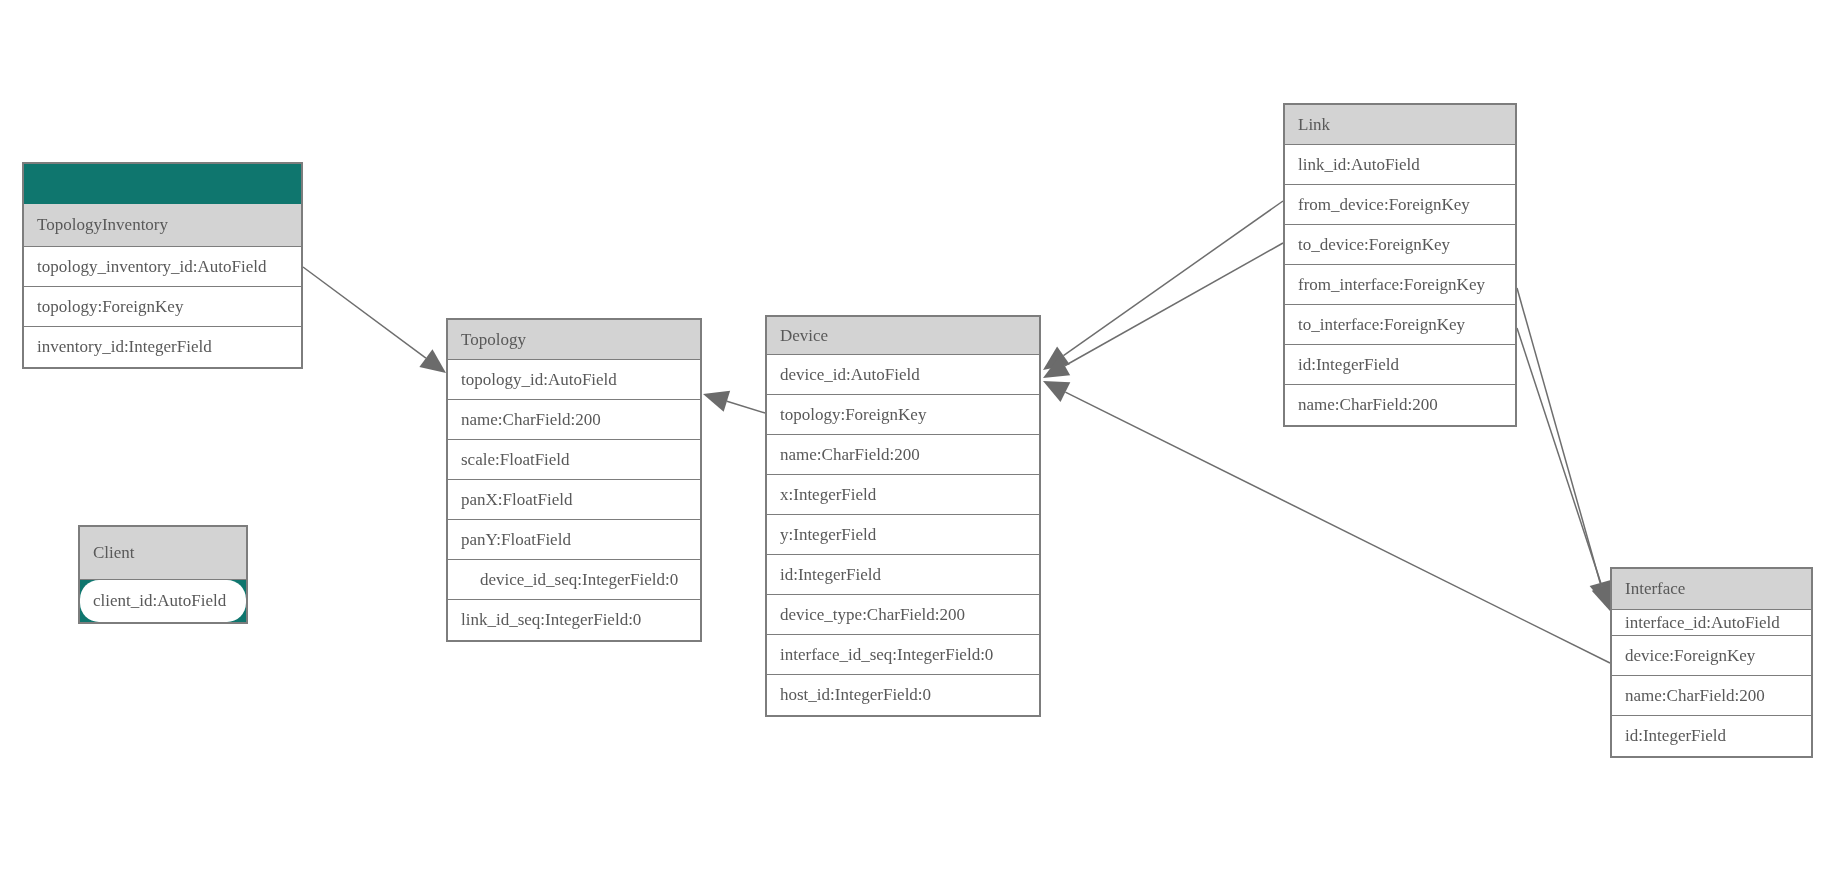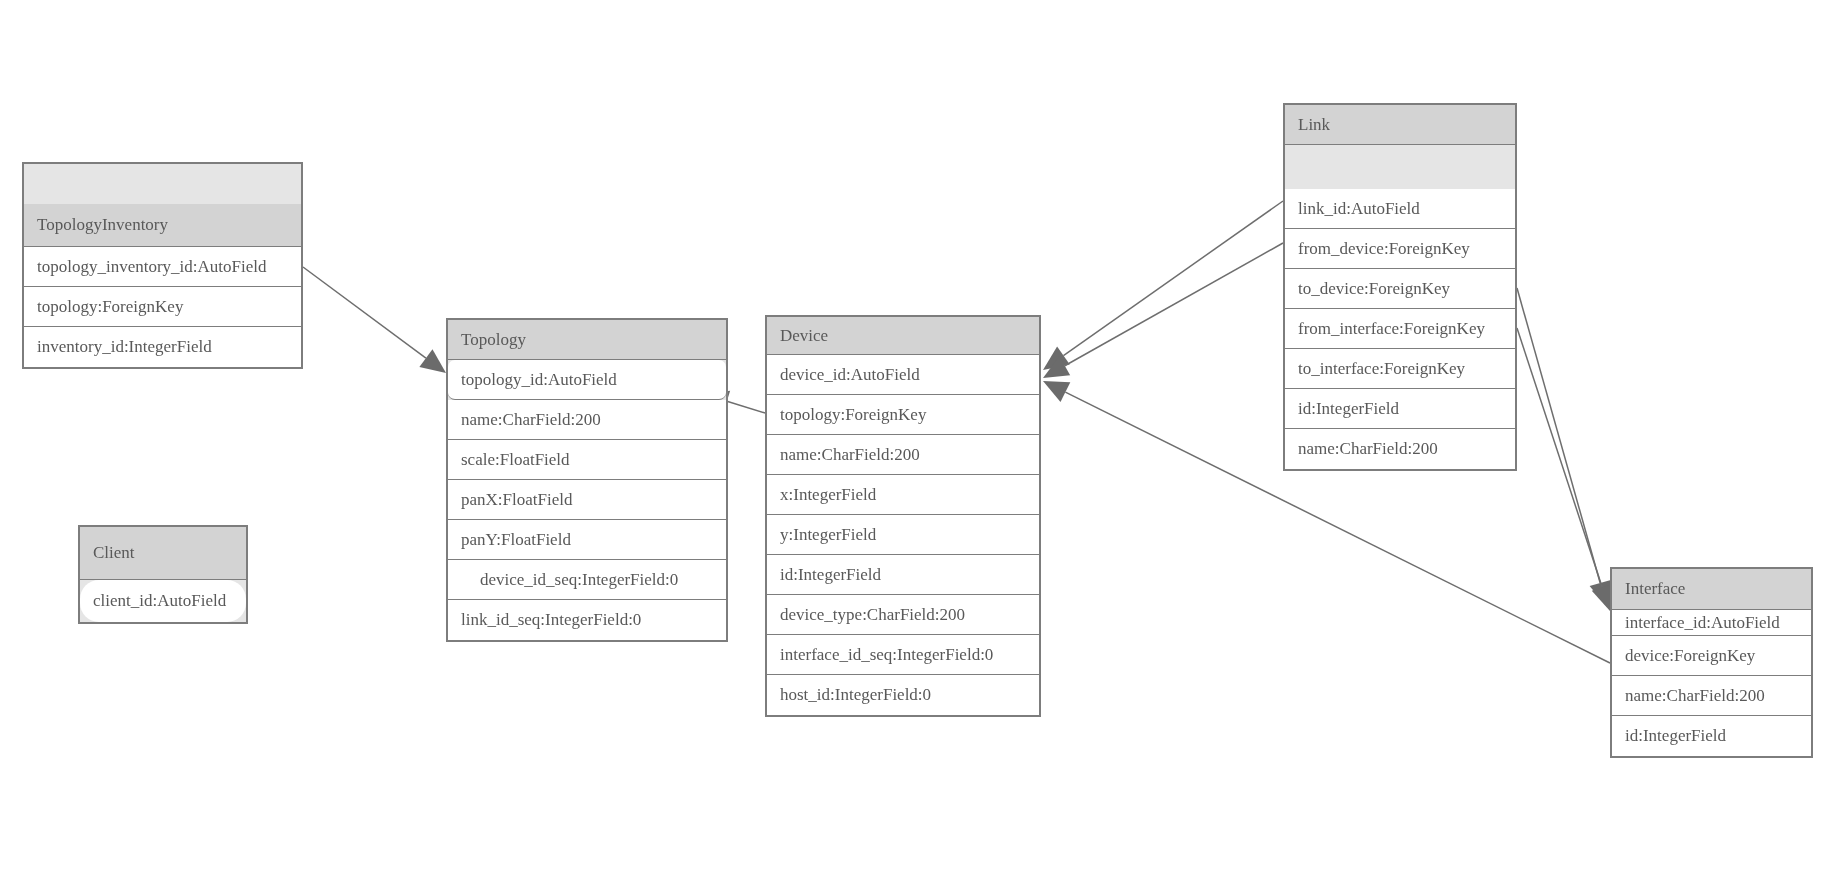--- a/index.html
+++ b/index.html
@@ -20,21 +20,21 @@
     left: 0;
     top: 0;
     width: 1824px;
     height: 874px;
     pointer-events: none;
   }
   .entity-table {
     position: absolute;
     box-sizing: border-box;
     border: 2px solid #7d7d7d;
-    background: #e5e5e5;
+    background: #0f766e;
   }
   .entity-header {
     box-sizing: border-box;
     display: flex;
     align-items: center;
     padding-left: 13px;
     background: #d3d3d3;
     border-bottom: 1px solid #7d7d7d;
     color: #595959;
     font-size: 17px;
@@ -74,23 +74,23 @@
       <line x1="1610" y1="663" x2="1065.3843166981212" y2="392.132940580018" stroke="#6e6e6e" stroke-width="1.5"></line>
       <polygon points="1043,381 1070.2828105533292,382.2838412328446 1060.4858228429132,401.98203992719135" fill="#6b6b6b"></polygon>
     </svg>
   <div id="tables-layer">
       <div class="entity-table" style="left: 22px; top: 162px; width: 281px;">
         <div class="entity-header" style="height: 43px; margin-top: 40px;">TopologyInventory</div>
         <div class="entity-row" style="height: 40px;">topology_inventory_id:AutoField</div>
         <div class="entity-row" style="height: 40px;">topology:ForeignKey</div>
         <div class="entity-row" style="height: 40px;">inventory_id:IntegerField</div>
       </div>
-      <div class="entity-table" style="left: 446px; top: 318px; width: 282px;">
+      <div class="entity-table" style="left: 446px; top: 318px; width: 256px;">
         <div class="entity-header" style="height: 40px;">Topology</div>
-        <div class="entity-row" style="height: 40px; border-radius: 7px;">topology_id:AutoField</div>
+        <div class="entity-row" style="height: 40px;">topology_id:AutoField</div>
         <div class="entity-row" style="height: 40px;">name:CharField:200</div>
         <div class="entity-row" style="height: 40px;">scale:FloatField</div>
         <div class="entity-row" style="height: 40px;">panX:FloatField</div>
         <div class="entity-row" style="height: 40px;">panY:FloatField</div>
         <div class="entity-row" style="height: 40px; padding-left: 32px;">device_id_seq:IntegerField:0</div>
         <div class="entity-row" style="height: 40px;">link_id_seq:IntegerField:0</div>
       </div>
       <div class="entity-table" style="left: 78px; top: 525px; width: 170px;">
         <div class="entity-header" style="height: 53px;">Client</div>
         <div class="entity-row" style="height: 42px; border-radius: 19px;">client_id:AutoField</div>
@@ -102,21 +102,21 @@
         <div class="entity-row" style="height: 40px;">name:CharField:200</div>
         <div class="entity-row" style="height: 40px;">x:IntegerField</div>
         <div class="entity-row" style="height: 40px;">y:IntegerField</div>
         <div class="entity-row" style="height: 40px;">id:IntegerField</div>
         <div class="entity-row" style="height: 40px;">device_type:CharField:200</div>
         <div class="entity-row" style="height: 40px;">interface_id_seq:IntegerField:0</div>
         <div class="entity-row" style="height: 40px;">host_id:IntegerField:0</div>
       </div>
       <div class="entity-table" style="left: 1283px; top: 103px; width: 234px;">
         <div class="entity-header" style="height: 40px;">Link</div>
-        <div class="entity-row" style="height: 40px; margin-top: 44px;">link_id:AutoField</div>
+        <div class="entity-row" style="height: 40px;">link_id:AutoField</div>
         <div class="entity-row" style="height: 40px;">from_device:ForeignKey</div>
         <div class="entity-row" style="height: 40px;">to_device:ForeignKey</div>
         <div class="entity-row" style="height: 40px;">from_interface:ForeignKey</div>
         <div class="entity-row" style="height: 40px;">to_interface:ForeignKey</div>
         <div class="entity-row" style="height: 40px;">id:IntegerField</div>
         <div class="entity-row" style="height: 40px;">name:CharField:200</div>
       </div>
       <div class="entity-table" style="left: 1610px; top: 567px; width: 203px; font-family: Liberation Serif, serif;">
         <div class="entity-header" style="height: 41px;">Interface</div>
         <div class="entity-row" style="height: 26px;">interface_id:AutoField</div>

